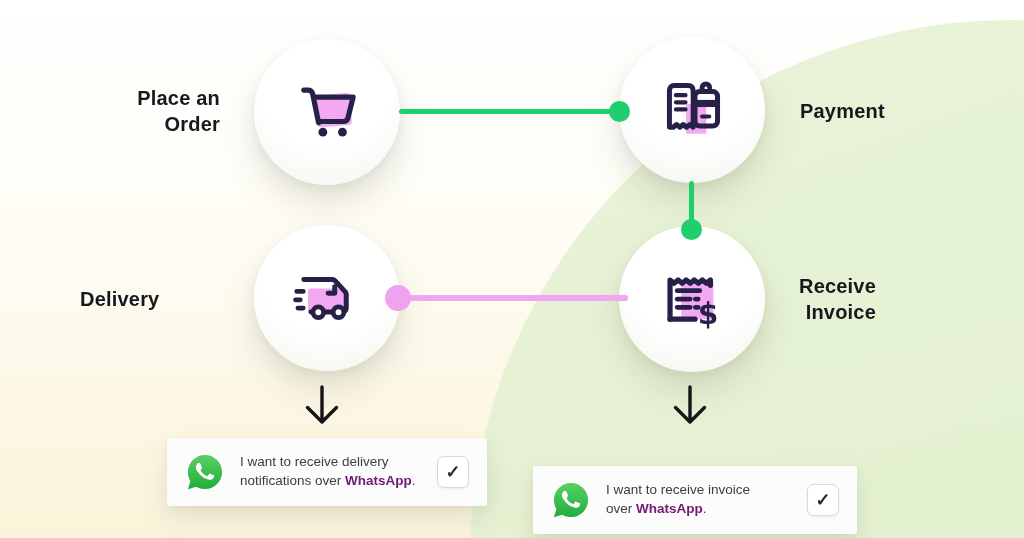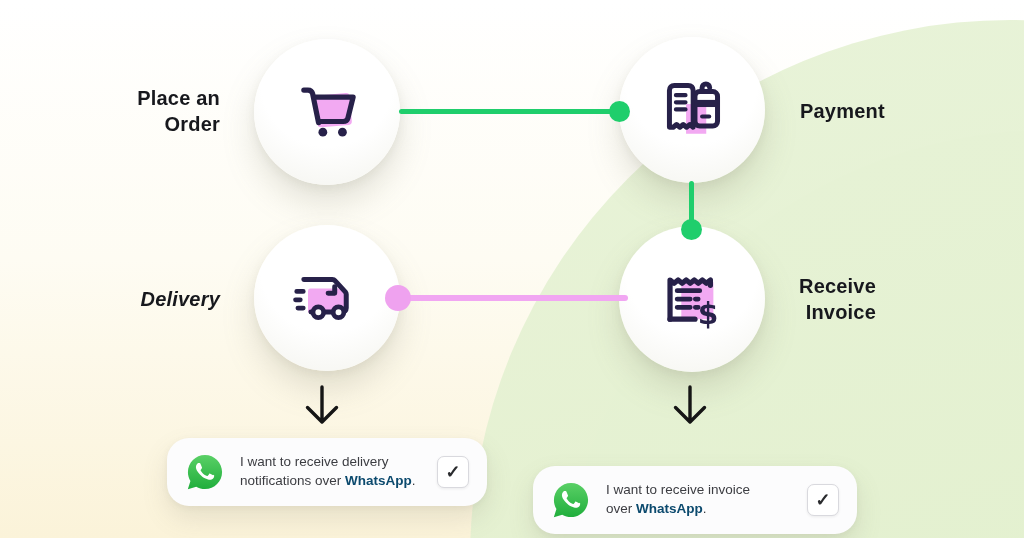--- a/index.html
+++ b/index.html
@@ -39,37 +39,37 @@
   .dot-green-v{left:681px; top:219px; width:21px; height:21px; border-radius:50%; background:#1fce6c;}
   .line-pink-h{left:398px; top:295px; width:230px; height:6px; border-radius:3px; background:#f1a6f2;}
   .dot-pink{left:385px; top:285px; width:26px; height:26px; border-radius:50%; background:#efa2ef;}
   
   .step-label{
     position:absolute; color:#17181d; font-size:20px; font-weight:600;
     line-height:1.3; white-space:pre-line; z-index:2; letter-spacing:.2px;
   }
   #label-order{left:80px; top:85px; width:140px; text-align:right;}
   #label-payment{left:800px; top:98px;}
-  #label-delivery{left:80px; top:286px; width:140px; text-align:right;font-style:italic;}
+  #label-delivery{left:80px; top:286px; width:140px; text-align:left;}
   #label-invoice{left:799px; top:273px;text-align:right;}
   
   .down-arrow{position:absolute; z-index:2;}
   #arrow-delivery{left:302px; top:383px;}
   #arrow-invoice{left:670px; top:383px;}
   
   .wa-card{
     position:absolute; top:438px; height:68px; background:#fcfcfd;
-    border-radius:22px; box-shadow:0 12px 26px rgba(120,120,100,.16), 0 2px 6px rgba(120,120,100,.08);
+    border-radius:2px; box-shadow:0 12px 26px rgba(120,120,100,.16), 0 2px 6px rgba(120,120,100,.08);
     display:flex; align-items:center; gap:15px; padding:0 18px; box-sizing:border-box; z-index:2;
   }
   #card-delivery{left:167px; width:320px;}
   #card-invoice{left:533px; width:324px;margin-top:28px;}
   .wa-logo{width:40px; height:40px; flex:0 0 auto;}
   .card-text{flex:1; font-size:13.5px; line-height:1.38; color:#3c3d42;}
-  .card-text b{color:#0c4a6e;}
+  .card-text b{color:#701a75;}
   .checkbox{
     width:30px; height:30px; flex:0 0 auto; background:#ffffff;
     border:1.5px solid #d9d9de; border-radius:7px;
     box-shadow:0 1px 3px rgba(0,0,0,.07);
     display:flex; align-items:center; justify-content:center;
     font-size:18px; font-weight:600; color:#2a2b2e; cursor:pointer;
   }
 </style>
 </head>
 <body>

